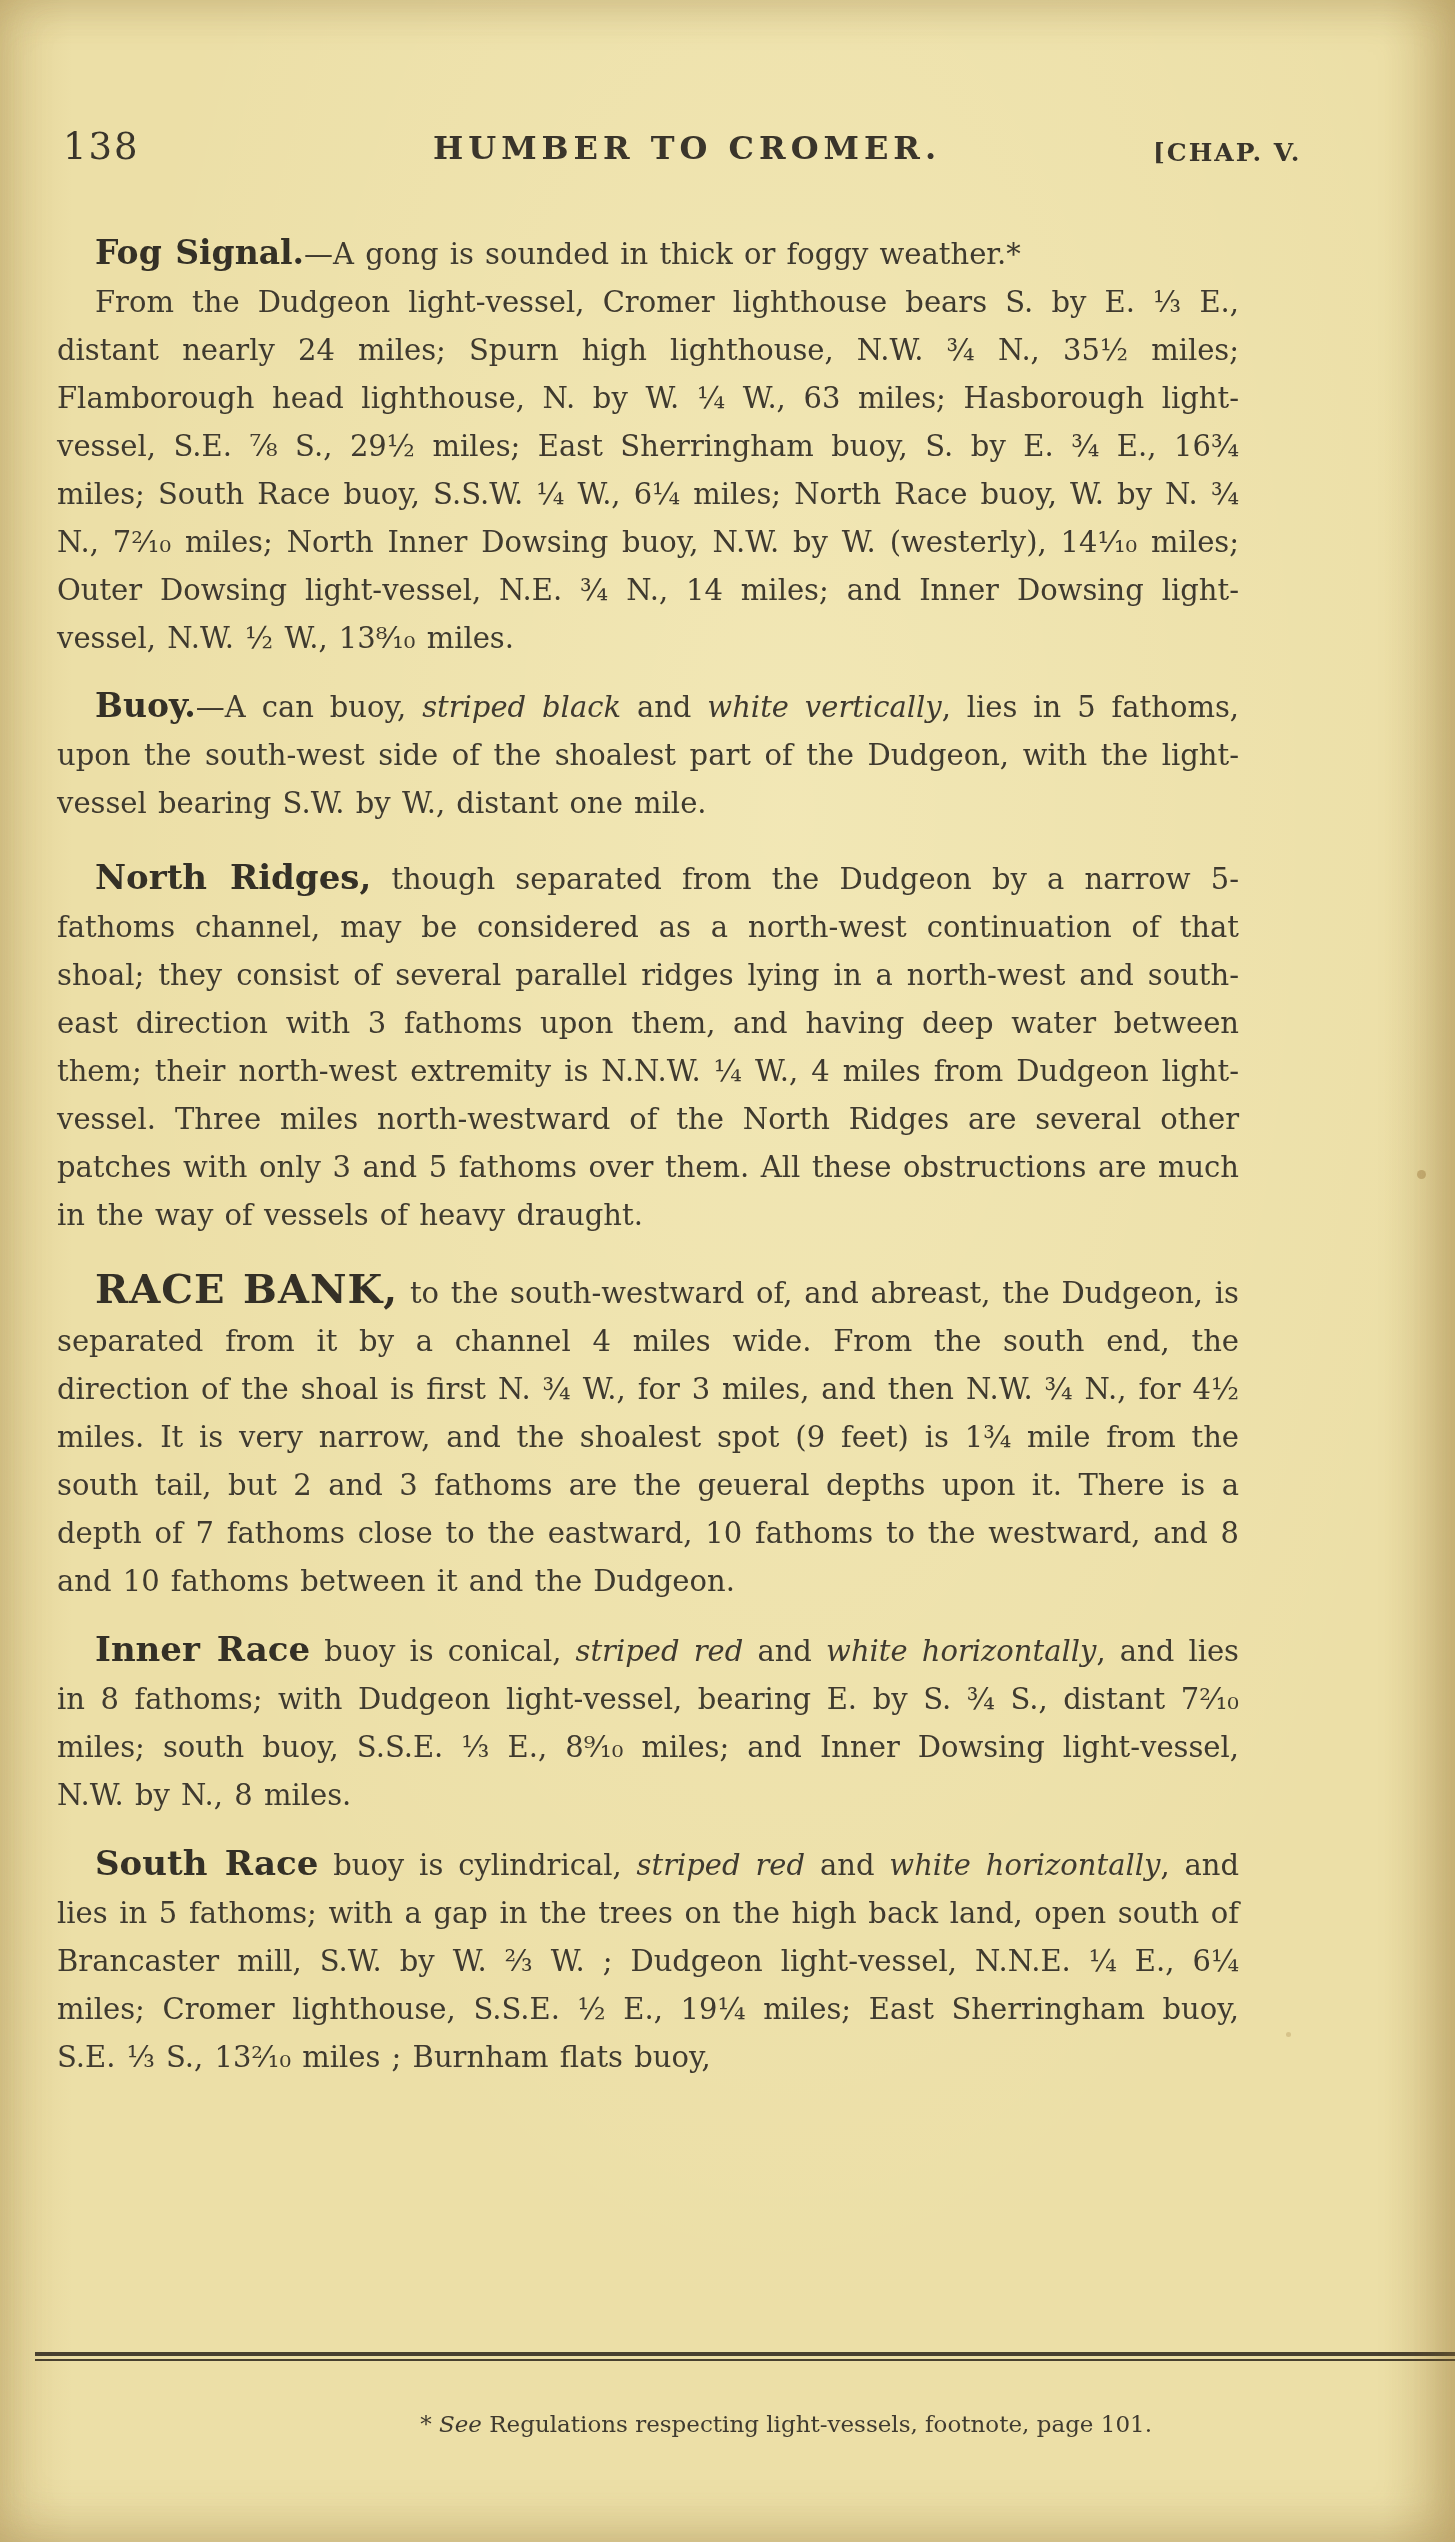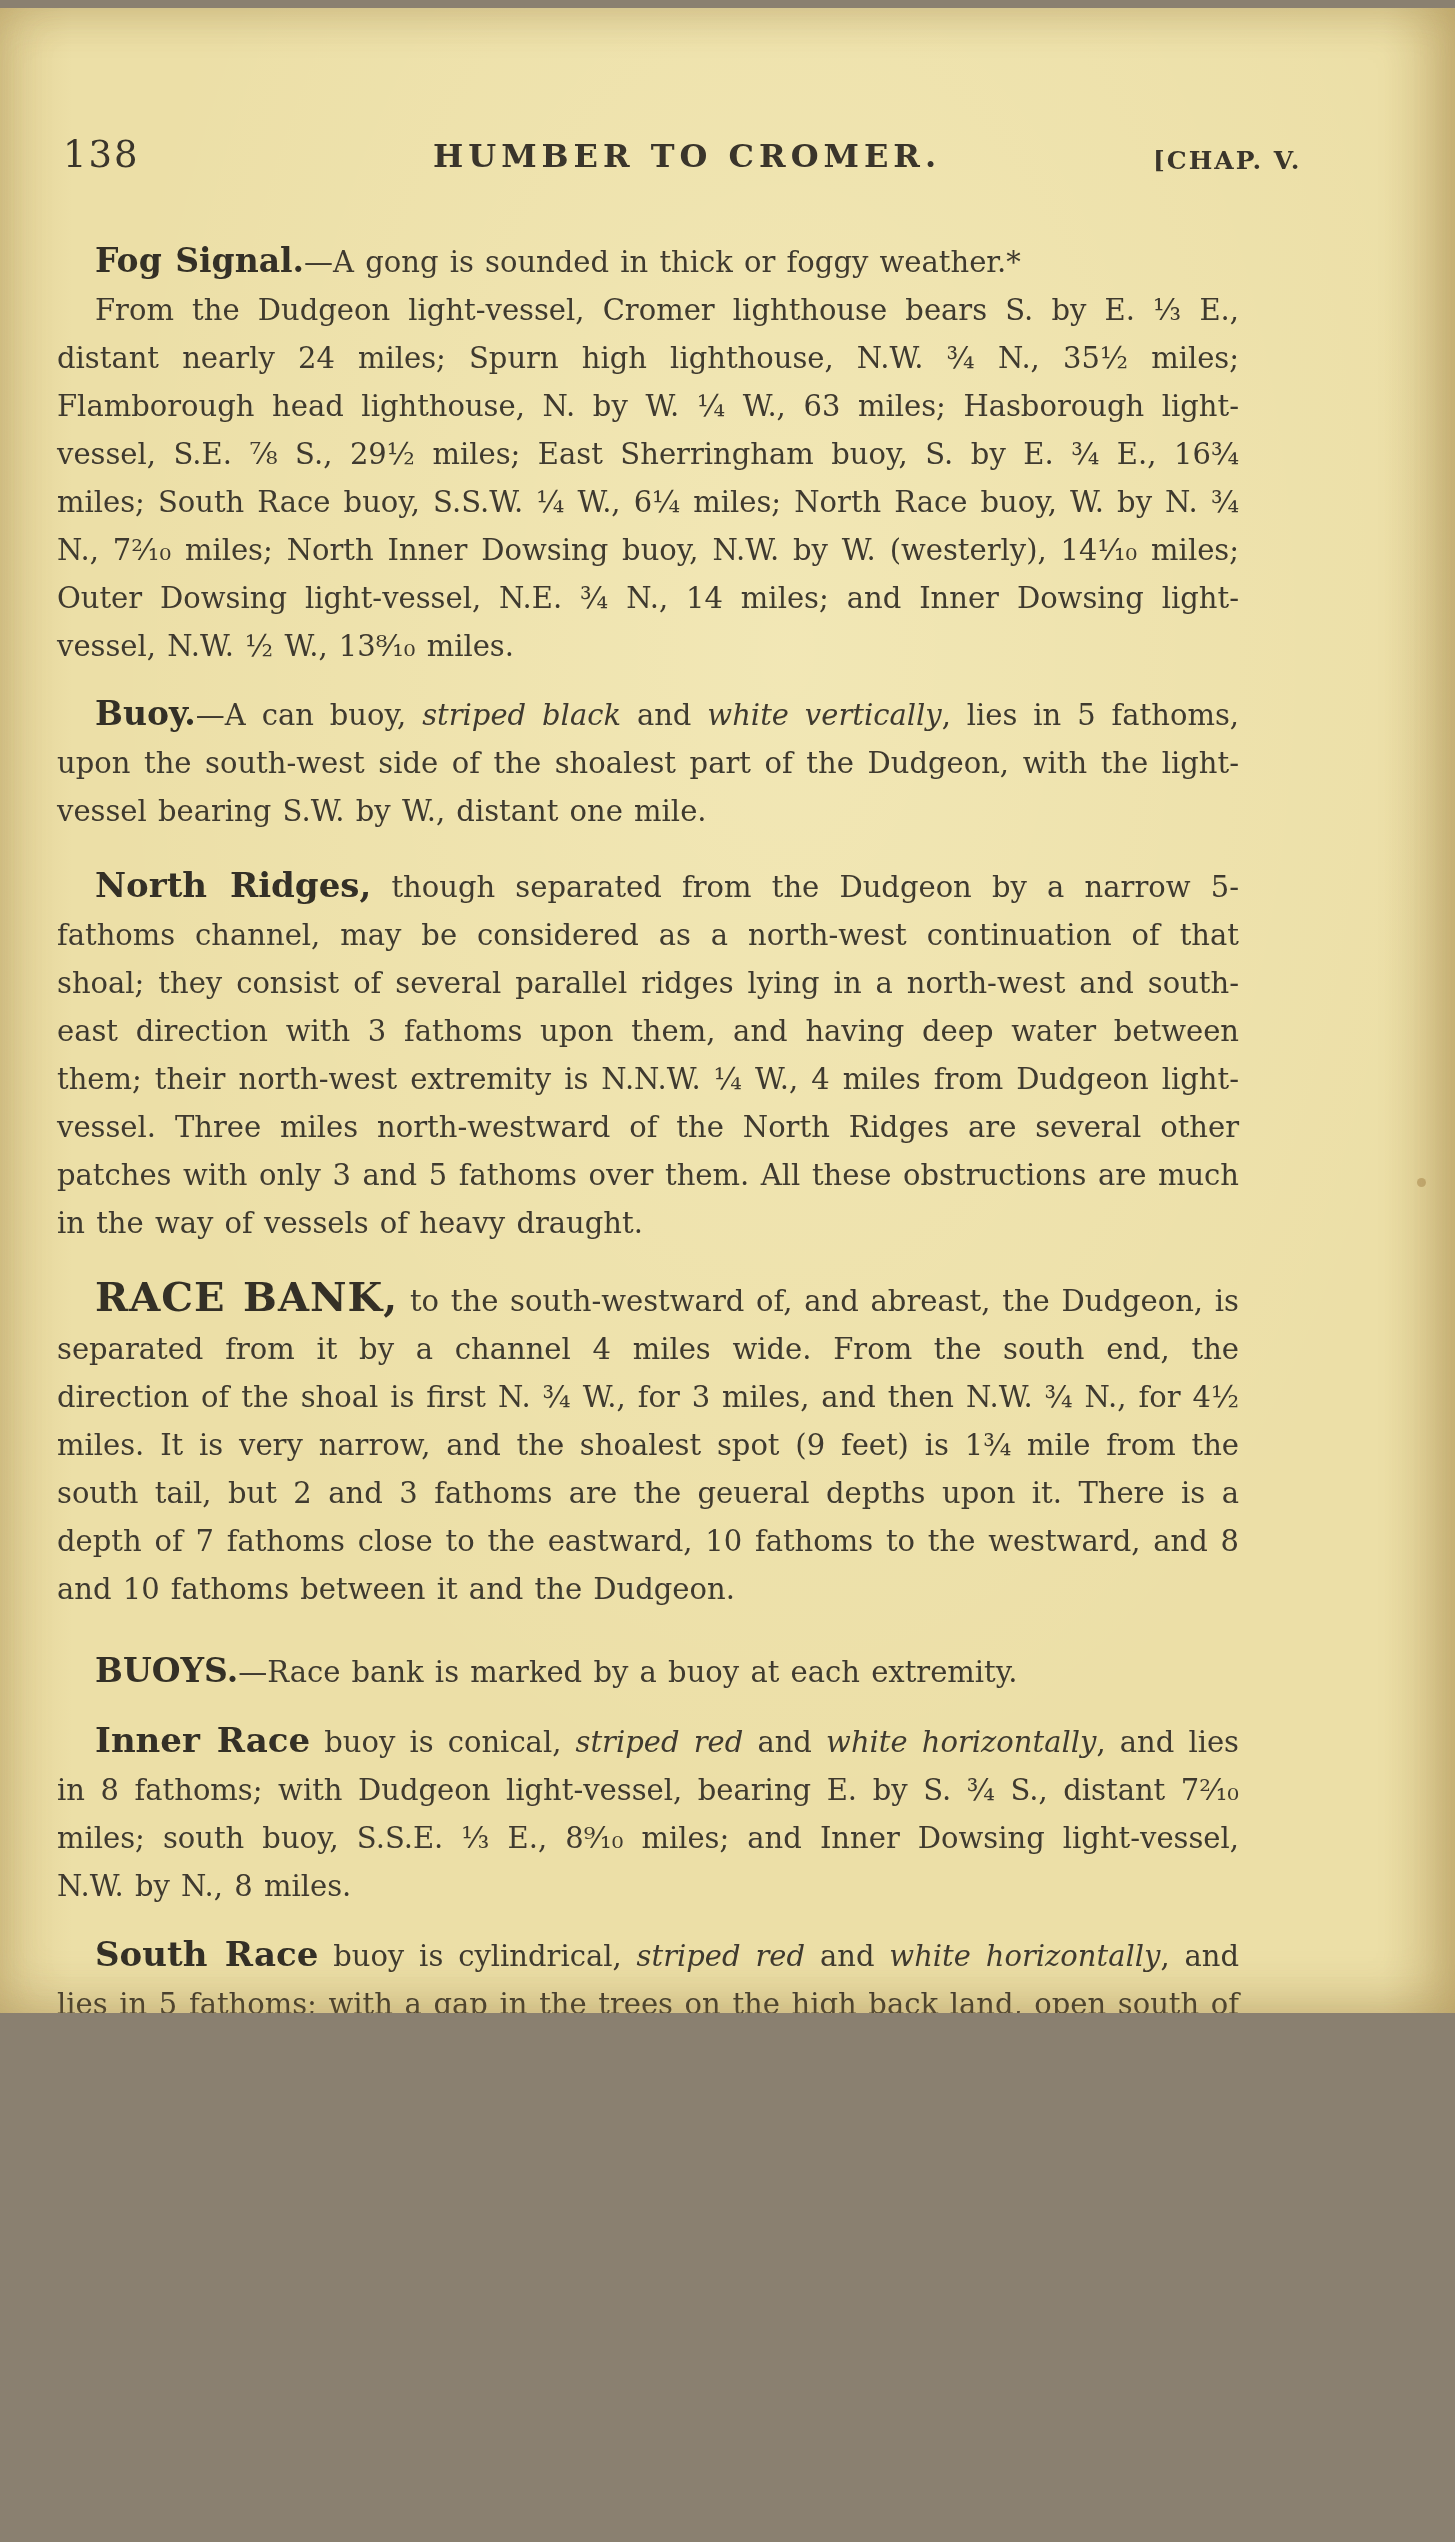--- a/index.html
+++ b/index.html
@@ -1,19 +1,19 @@
 <!DOCTYPE html>
 <html><head>
 <meta charset="utf-8">
 <style>
   html,body { margin:0; padding:0; background:#8a8070; }
   .page {
     position:relative;
-    width:1456px; height:2005px;
-    margin:8px auto;
+    width:1456px; height:2542px;
+    margin:0 auto;
     background:
       radial-gradient(ellipse at 54% 32%, rgba(255,250,215,.30), rgba(255,250,215,0) 62%),
       linear-gradient(90deg, rgba(175,140,70,.16) 0, rgba(175,140,70,0) 5%, rgba(175,140,70,0) 95%, rgba(165,130,60,.20) 100%),
       #ecdfa7;
     font-family:"DejaVu Serif","Liberation Serif",serif;
     color:#3f3a2f;
     overflow:hidden;
   }
   .page::after {
     content:""; position:absolute; inset:0; pointer-events:none;
@@ -72,21 +72,20 @@
     <span class="running-title">HUMBER TO CROMER.</span>
     <span class="chap">[CHAP. V.</span>
   </header>
 
   <main class="body">
     <p><span class="hd">Fog Signal.</span><span>—A gong is sounded in thick or foggy weather.*</span></p>
     <p><span>From the Dudgeon light-vessel, Cromer lighthouse bears S. by E. ⅓ E., distant nearly 24 miles; Spurn high lighthouse, N.W. ¾ N., 35½ miles; Flamborough head lighthouse, N. by W. ¼ W., 63 miles; Hasborough light-vessel, S.E. ⅞ S., 29½ miles; East Sherringham buoy, S. by E. ¾ E., 16¾ miles; South Race buoy, S.S.W. ¼ W., 6¼ miles; North Race buoy, W. by N. ¾ N., 7²⁄₁₀ miles; North Inner Dowsing buoy, N.W. by W. (westerly), 14¹⁄₁₀ miles; Outer Dowsing light-vessel, N.E. ¾ N., 14 miles; and Inner Dowsing light-vessel, N.W. ½ W., 13⁸⁄₁₀ miles.</span></p>
     <p class="sp-md"><span class="hd">Buoy.</span><span>—A can buoy, </span><span class="it">striped black</span><span> and </span><span class="it">white vertically</span><span>, lies in 5 fathoms, upon the south-west side of the shoalest part of the Dudgeon, with the light-vessel bearing S.W. by W., distant one mile.</span></p>
     <p class="sp-lg"><span class="hdxl">North Ridges,</span><span> though separated from the Dudgeon by a narrow 5-fathoms channel, may be considered as a north-west continuation of that shoal; they consist of several parallel ridges lying in a north-west and south-east direction with 3 fathoms upon them, and having deep water between them; their north-west extremity is N.N.W. ¼ W., 4 miles from Dudgeon light-vessel.  Three miles north-westward of the North Ridges are several other patches with only 3 and 5 fathoms over them.  All these obstructions are much in the way of vessels of heavy draught.</span></p>
     <p class="sp-lg"><span class="hdcaps">RACE BANK,</span><span> to the south-westward of, and abreast, the Dudgeon, is separated from it by a channel 4 miles wide.  From the south end, the direction of the shoal is first N. ¾ W., for 3 miles, and then N.W. ¾ N., for 4½ miles.  It is very narrow, and the shoalest spot (9 feet) is 1¾ mile from the south tail, but 2 and 3 fathoms are the geueral depths upon it. There is a depth of 7 fathoms close to the eastward, 10 fathoms to the westward, and 8 and 10 fathoms between it and the Dudgeon.</span></p>
-    <p class="sp-xl"><span class="hd">BUOYS.</span><span>—Race bank is marked by a buoy at each extremity.</span></p>
     <p class="sp-md"><span class="hdxl">Inner Race</span><span> buoy is conical, </span><span class="it">striped red</span><span> and </span><span class="it">white horizontally</span><span>, and lies in 8 fathoms; with Dudgeon light-vessel, bearing E. by S. ¾ S., distant 7²⁄₁₀ miles; south buoy, S.S.E. ⅓ E., 8⁹⁄₁₀ miles; and Inner Dowsing light-vessel, N.W. by N., 8 miles.</span></p>
     <p class="sp-md"><span class="hdxl">South Race</span><span> buoy is cylindrical, </span><span class="it">striped red</span><span> and </span><span class="it">white horizontally</span><span>, and lies in 5 fathoms; with a gap in the trees on the high back land, open south of Brancaster mill, S.W. by W. ⅔ W. ; Dudgeon light-vessel, N.N.E. ¼ E., 6¼ miles; Cromer lighthouse, S.S.E. ½ E., 19¼ miles; East Sherringham buoy, S.E. ⅓ S., 13²⁄₁₀ miles ; Burnham flats buoy,</span></p>
   </main>
 
   <div class="rule"></div>
   <p class="footnote"><span>* </span><span class="it">See</span><span> Regulations respecting light-vessels, footnote, page 101.</span></p>
 
 </div>
 
 

